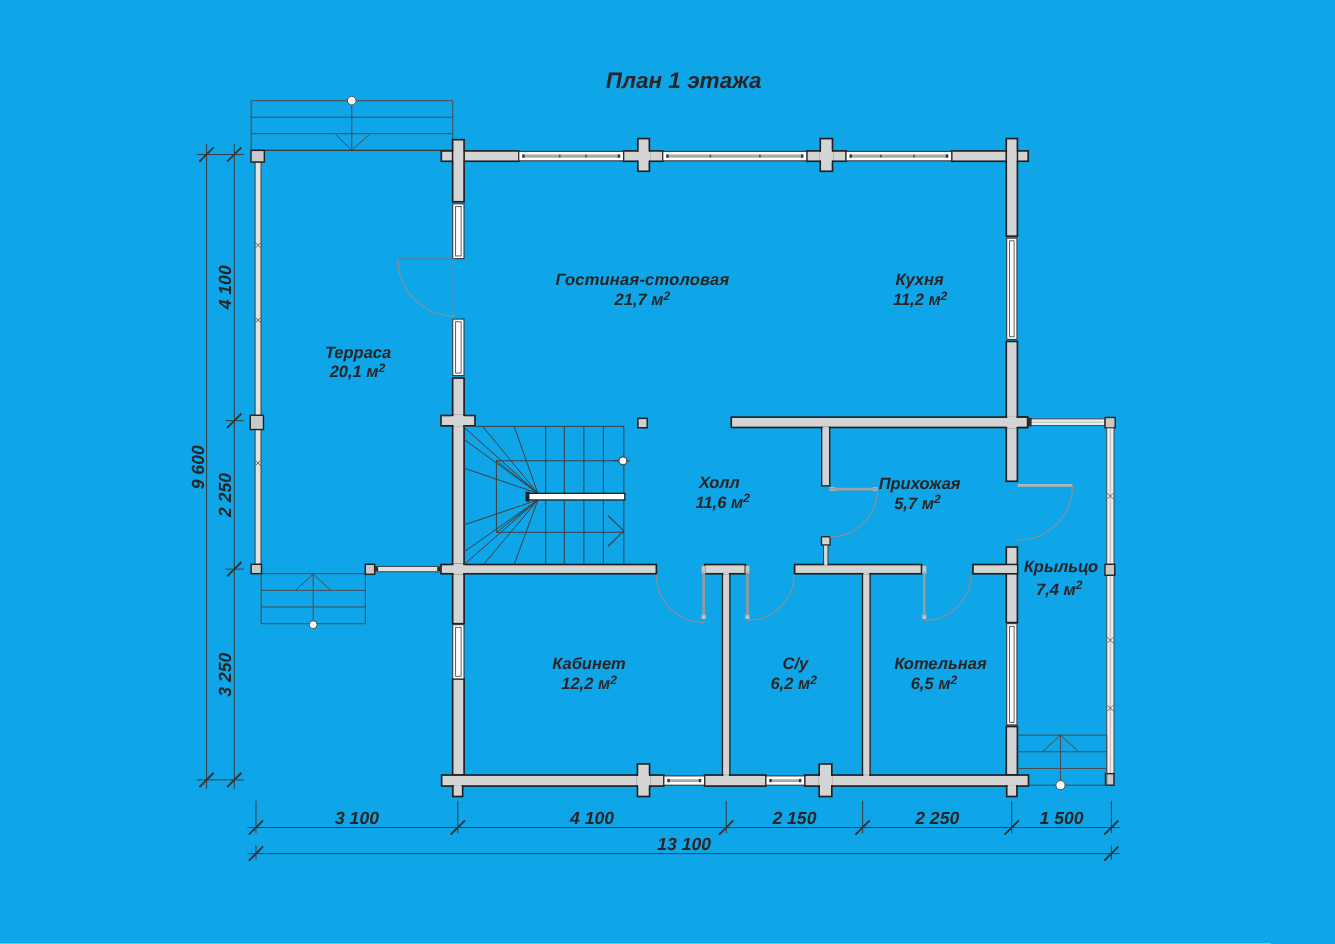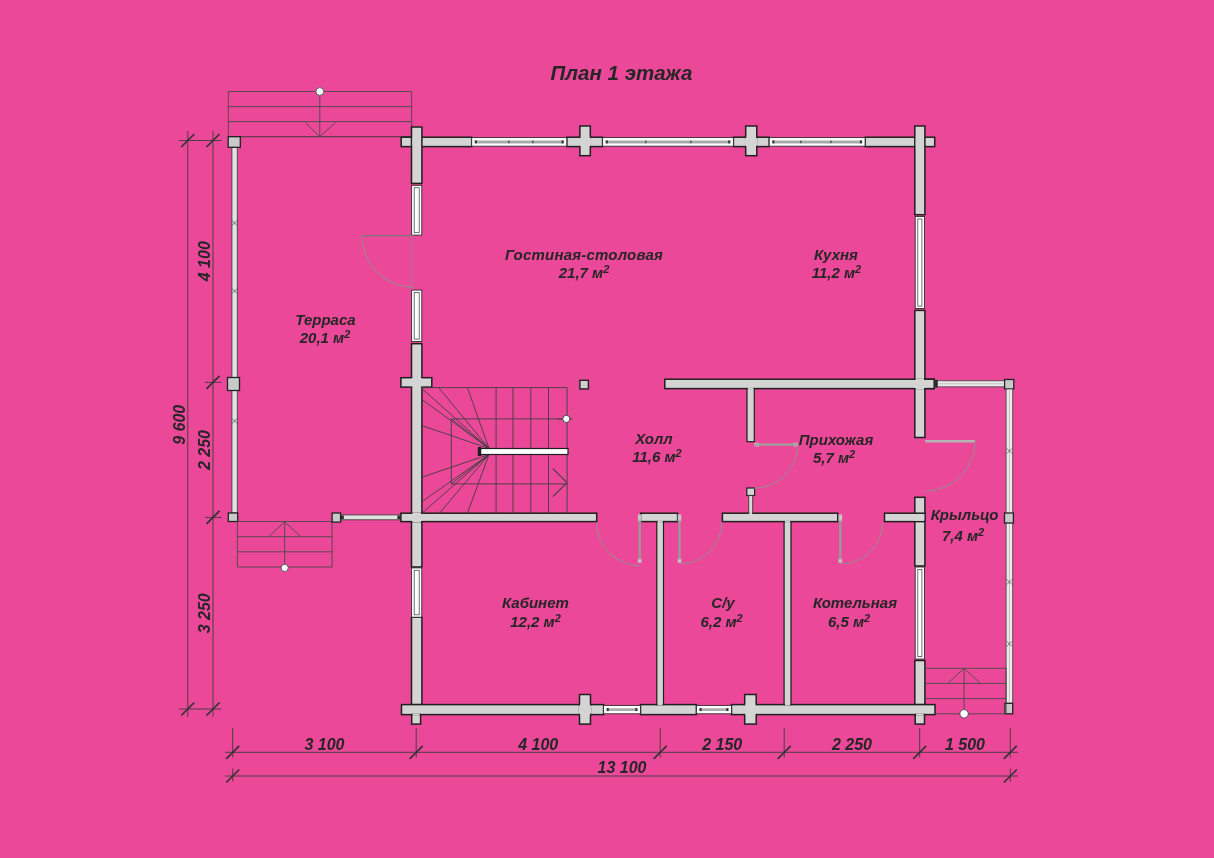--- a/index.html
+++ b/index.html
@@ -1,14 +1,14 @@
 <!DOCTYPE html>
 <html><head><meta charset="utf-8"><style>
 html,body{margin:0;padding:0;background:#fff;}
-.wrap{width:1214px;height:858px;position:relative;overflow:hidden;background:#ec4899;}
+.wrap{width:1214px;height:858px;position:relative;overflow:hidden;background:#0ea5e9;}
 text{font-family:"Liberation Sans",sans-serif;font-style:italic;fill:#262626;}
 </style></head><body>
 <div class="wrap">
 <svg width="1214" height="858" viewBox="0 0 1214 858">
 
 <text x="621.5" y="80.0" font-size="20.5" font-weight="bold" text-anchor="middle">План 1 этажа</text>
 
 <g>
         <line x1="228.3" y1="91.5" x2="411.6" y2="91.5" stroke="#4a4a4a" stroke-width="0.9"></line>
         <line x1="228.3" y1="106.6" x2="411.6" y2="106.6" stroke="#4a4a4a" stroke-width="0.9"></line>

